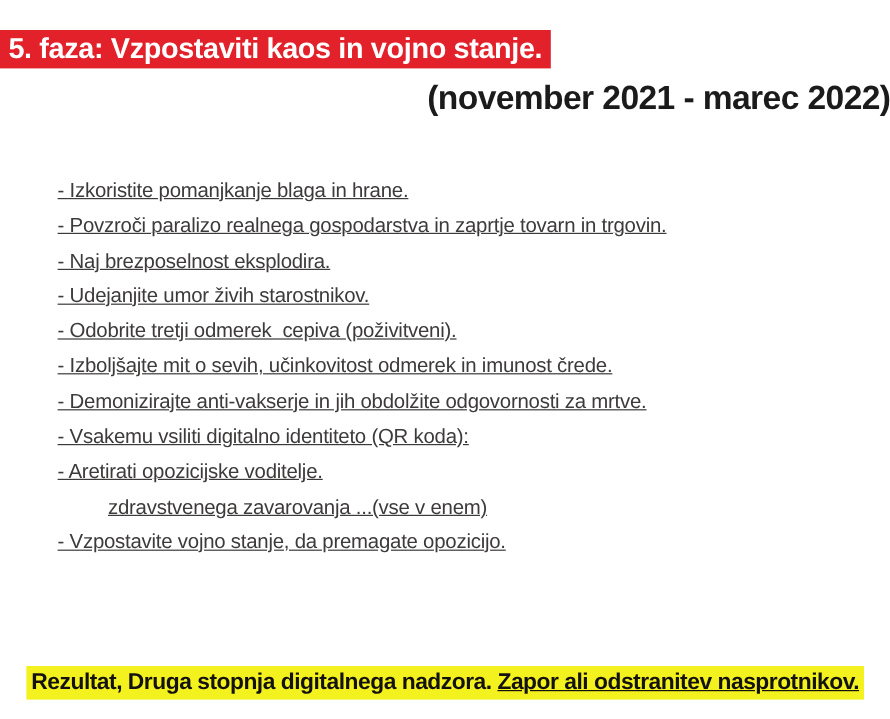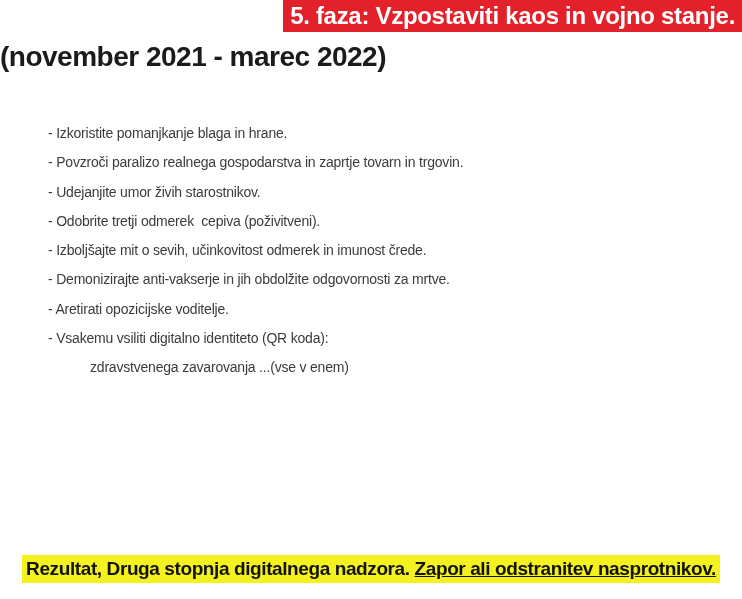--- a/index.html
+++ b/index.html
@@ -9,53 +9,55 @@
   }
   .page {
     position: relative;
     width: 742px;
     height: 599px;
     background: #ffffff;
     overflow: hidden;
     font-family: "Liberation Sans", sans-serif;
   }
   .title-row {
-    text-align: right;
+    text-align: left;
+    padding-top: 25px;
   }
   .title-badge {
     display: inline-block;
     background: #e2212b;
     color: #ffffff;
     font-weight: bold;
     font-size: 24px;
     line-height: 32px;
     padding: 0 7px;
     letter-spacing: -0.3px;
   }
   .subtitle {
-    text-align: left;
+    text-align: right;
     color: #1c1b1b;
     font-weight: bold;
     font-size: 28px;
     line-height: 36px;
     margin-top: 7px;
     letter-spacing: -0.5px;
   }
   .list {
     margin-top: 44px;
     margin-left: 48px;
     margin-right: 30px;
   }
   .list-item {
     color: #3d3a3a;
-    font-size: 14px;
+    font-size: 17px;
     font-weight: 500;
     line-height: 29.3px;
     letter-spacing: -0.2px;
     white-space: pre-wrap;
+    text-decoration: underline;
   }
   .list-item.indent {
     padding-left: 42px;
   }
   .footer-row {
     position: absolute;
     left: 0;
     bottom: 16px;
     width: 100%;
     text-align: center;
@@ -82,26 +84,28 @@
 
   <div class="title-row">
     <span class="title-badge" style="background: rgb(226, 33, 43); color: rgb(255, 255, 255);">5. faza: Vzpostaviti kaos in vojno stanje.</span>
   </div>
 
   <div class="subtitle">(november 2021 - marec 2022)</div>
 
   <div class="list" id="list">
       <div class="list-item">- Izkoristite pomanjkanje blaga in hrane.</div>
       <div class="list-item">- Povzroči paralizo realnega gospodarstva in zaprtje tovarn in trgovin.</div>
+      <div class="list-item">- Naj brezposelnost eksplodira.</div>
       <div class="list-item">- Udejanjite umor živih starostnikov.</div>
       <div class="list-item">- Odobrite tretji odmerek  cepiva (poživitveni).</div>
       <div class="list-item">- Izboljšajte mit o sevih, učinkovitost odmerek in imunost črede.</div>
       <div class="list-item">- Demonizirajte anti-vakserje in jih obdolžite odgovornosti za mrtve.</div>
+      <div class="list-item">- Vsakemu vsiliti digitalno identiteto (QR koda):</div>
       <div class="list-item">- Aretirati opozicijske voditelje.</div>
-      <div class="list-item">- Vsakemu vsiliti digitalno identiteto (QR koda):</div>
       <div class="list-item indent">zdravstvenega zavarovanja ...(vse v enem)</div>
+      <div class="list-item">- Vzpostavite vojno stanje, da premagate opozicijo.</div>
     </div>
 
   <div class="footer-row">
     <span class="footer-highlight" style="background: rgb(243, 241, 30);"><span>Rezultat, Druga stopnja digitalnega nadzora. </span><span class="underlined">Zapor ali odstranitev nasprotnikov.</span></span>
   </div>
 
 </div>
 
 </body></html>

